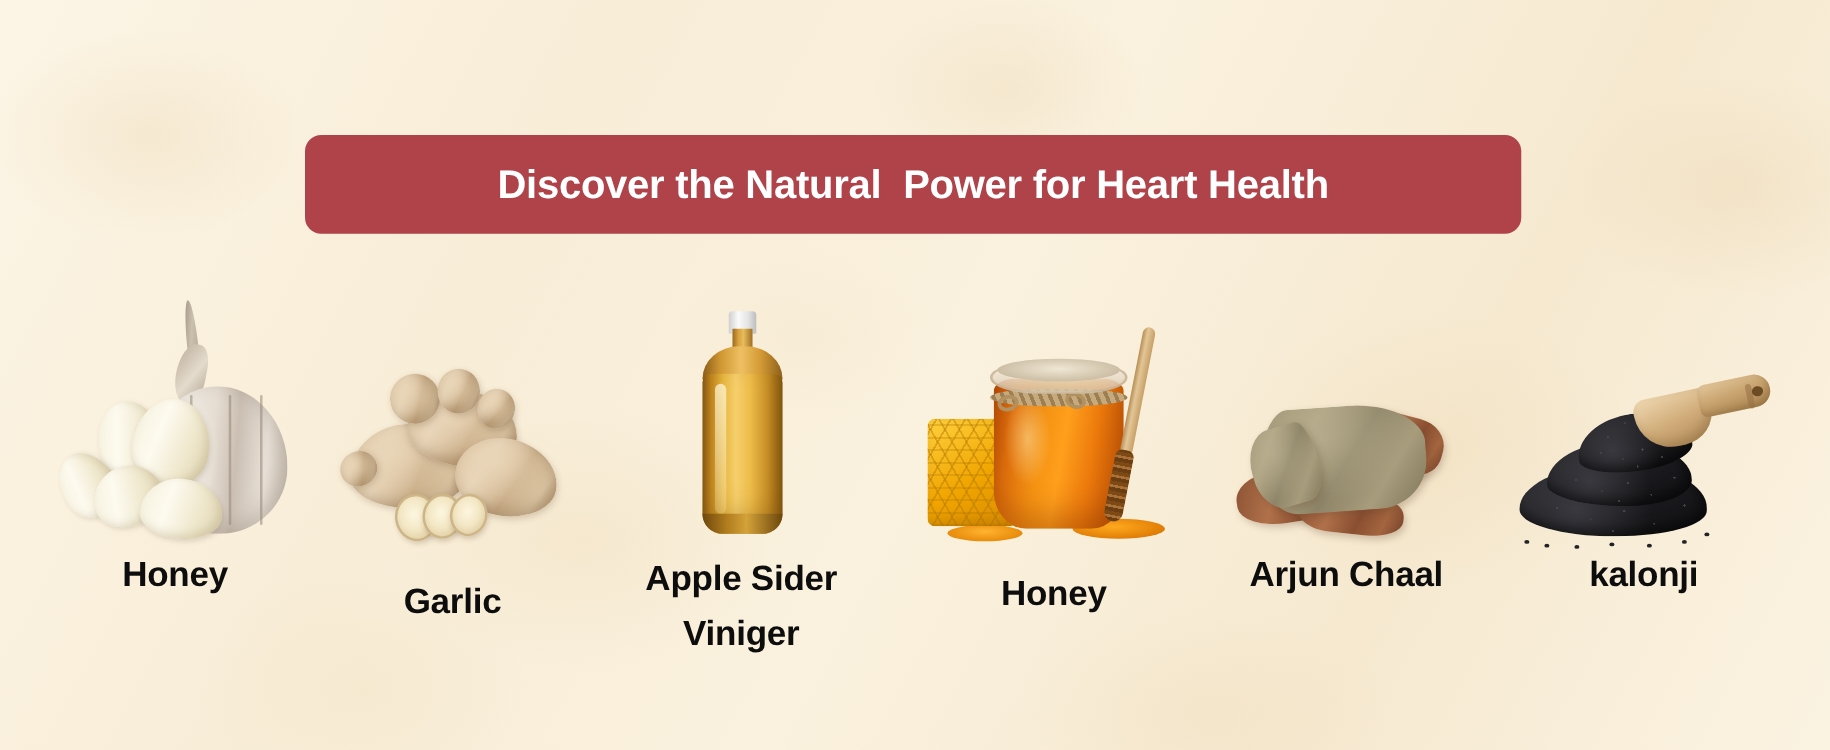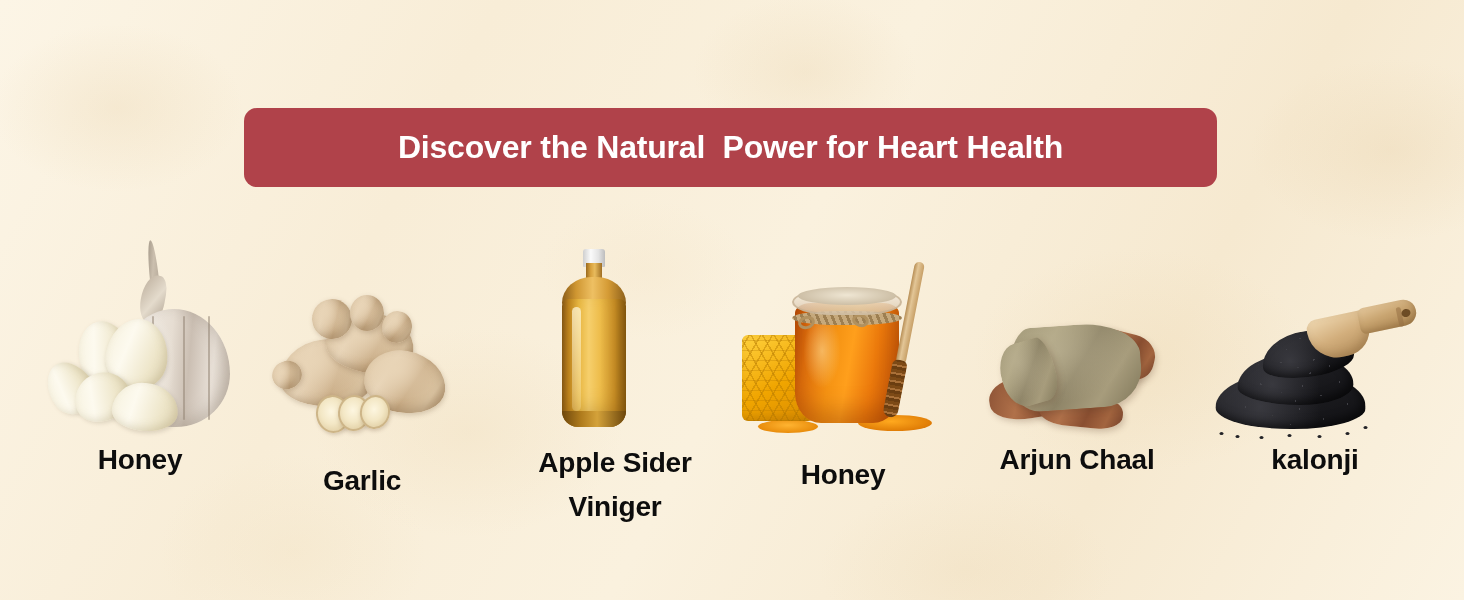--- a/index.html
+++ b/index.html
@@ -406,17 +406,17 @@
       <div class="k-stray" style="left:104px;bottom:-3px;"></div>
       <div class="k-stray" style="left:132px;bottom:0px;"></div>
       <div class="k-stray" style="left:150px;bottom:6px;"></div>
     </div>
   </div>
 
 </div>
 
 <div class="label" style="left:40px;  top:438px; width:200px;">Honey</div>
 <div class="label" style="left:262px; top:438px; width:200px;margin-top:21px;">Garlic</div>
-<div class="label" style="left:500px; top:441px; width:230px;">Apple Sider
+<div class="label" style="left:478px; top:441px; width:230px;">Apple Sider
 Viniger</div>
 <div class="label" style="left:743px; top:438px; width:200px;margin-top:15px;">Honey</div>
 <div class="label" style="left:962px; top:438px; width:230px;">Arjun Chaal</div>
 <div class="label" style="left:1215px;top:438px; width:200px;">kalonji</div>
 
 </body></html>

